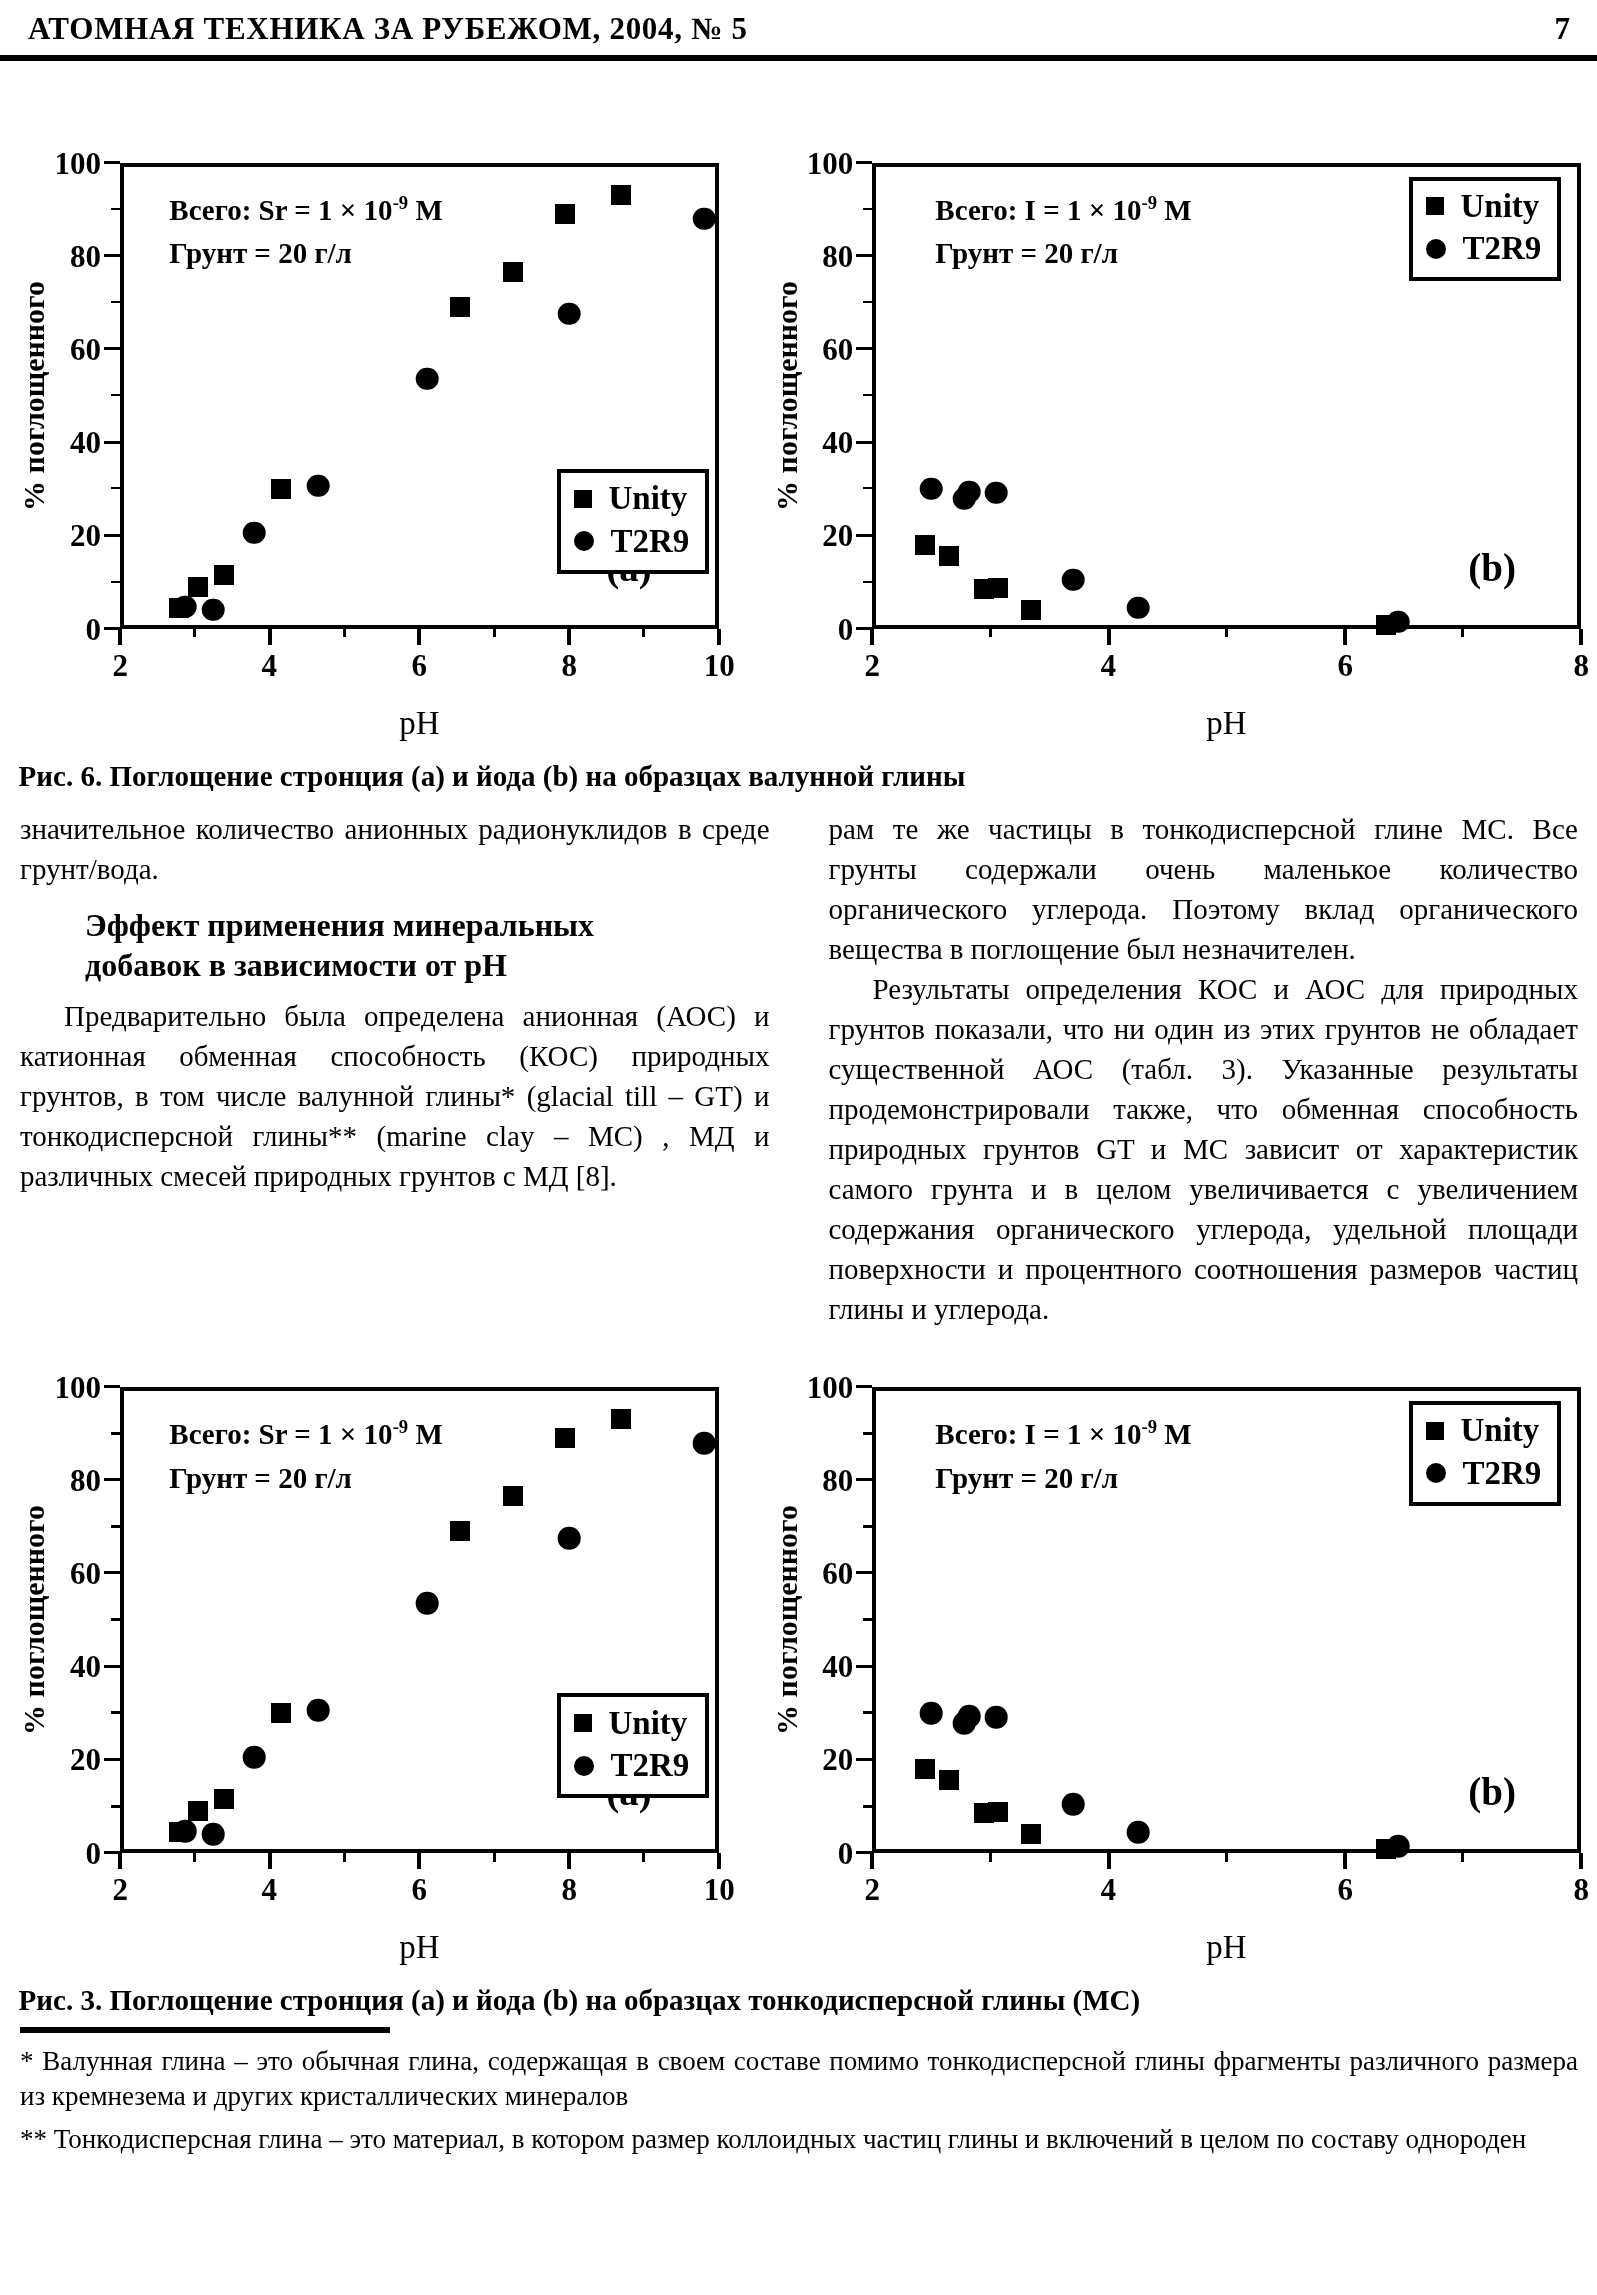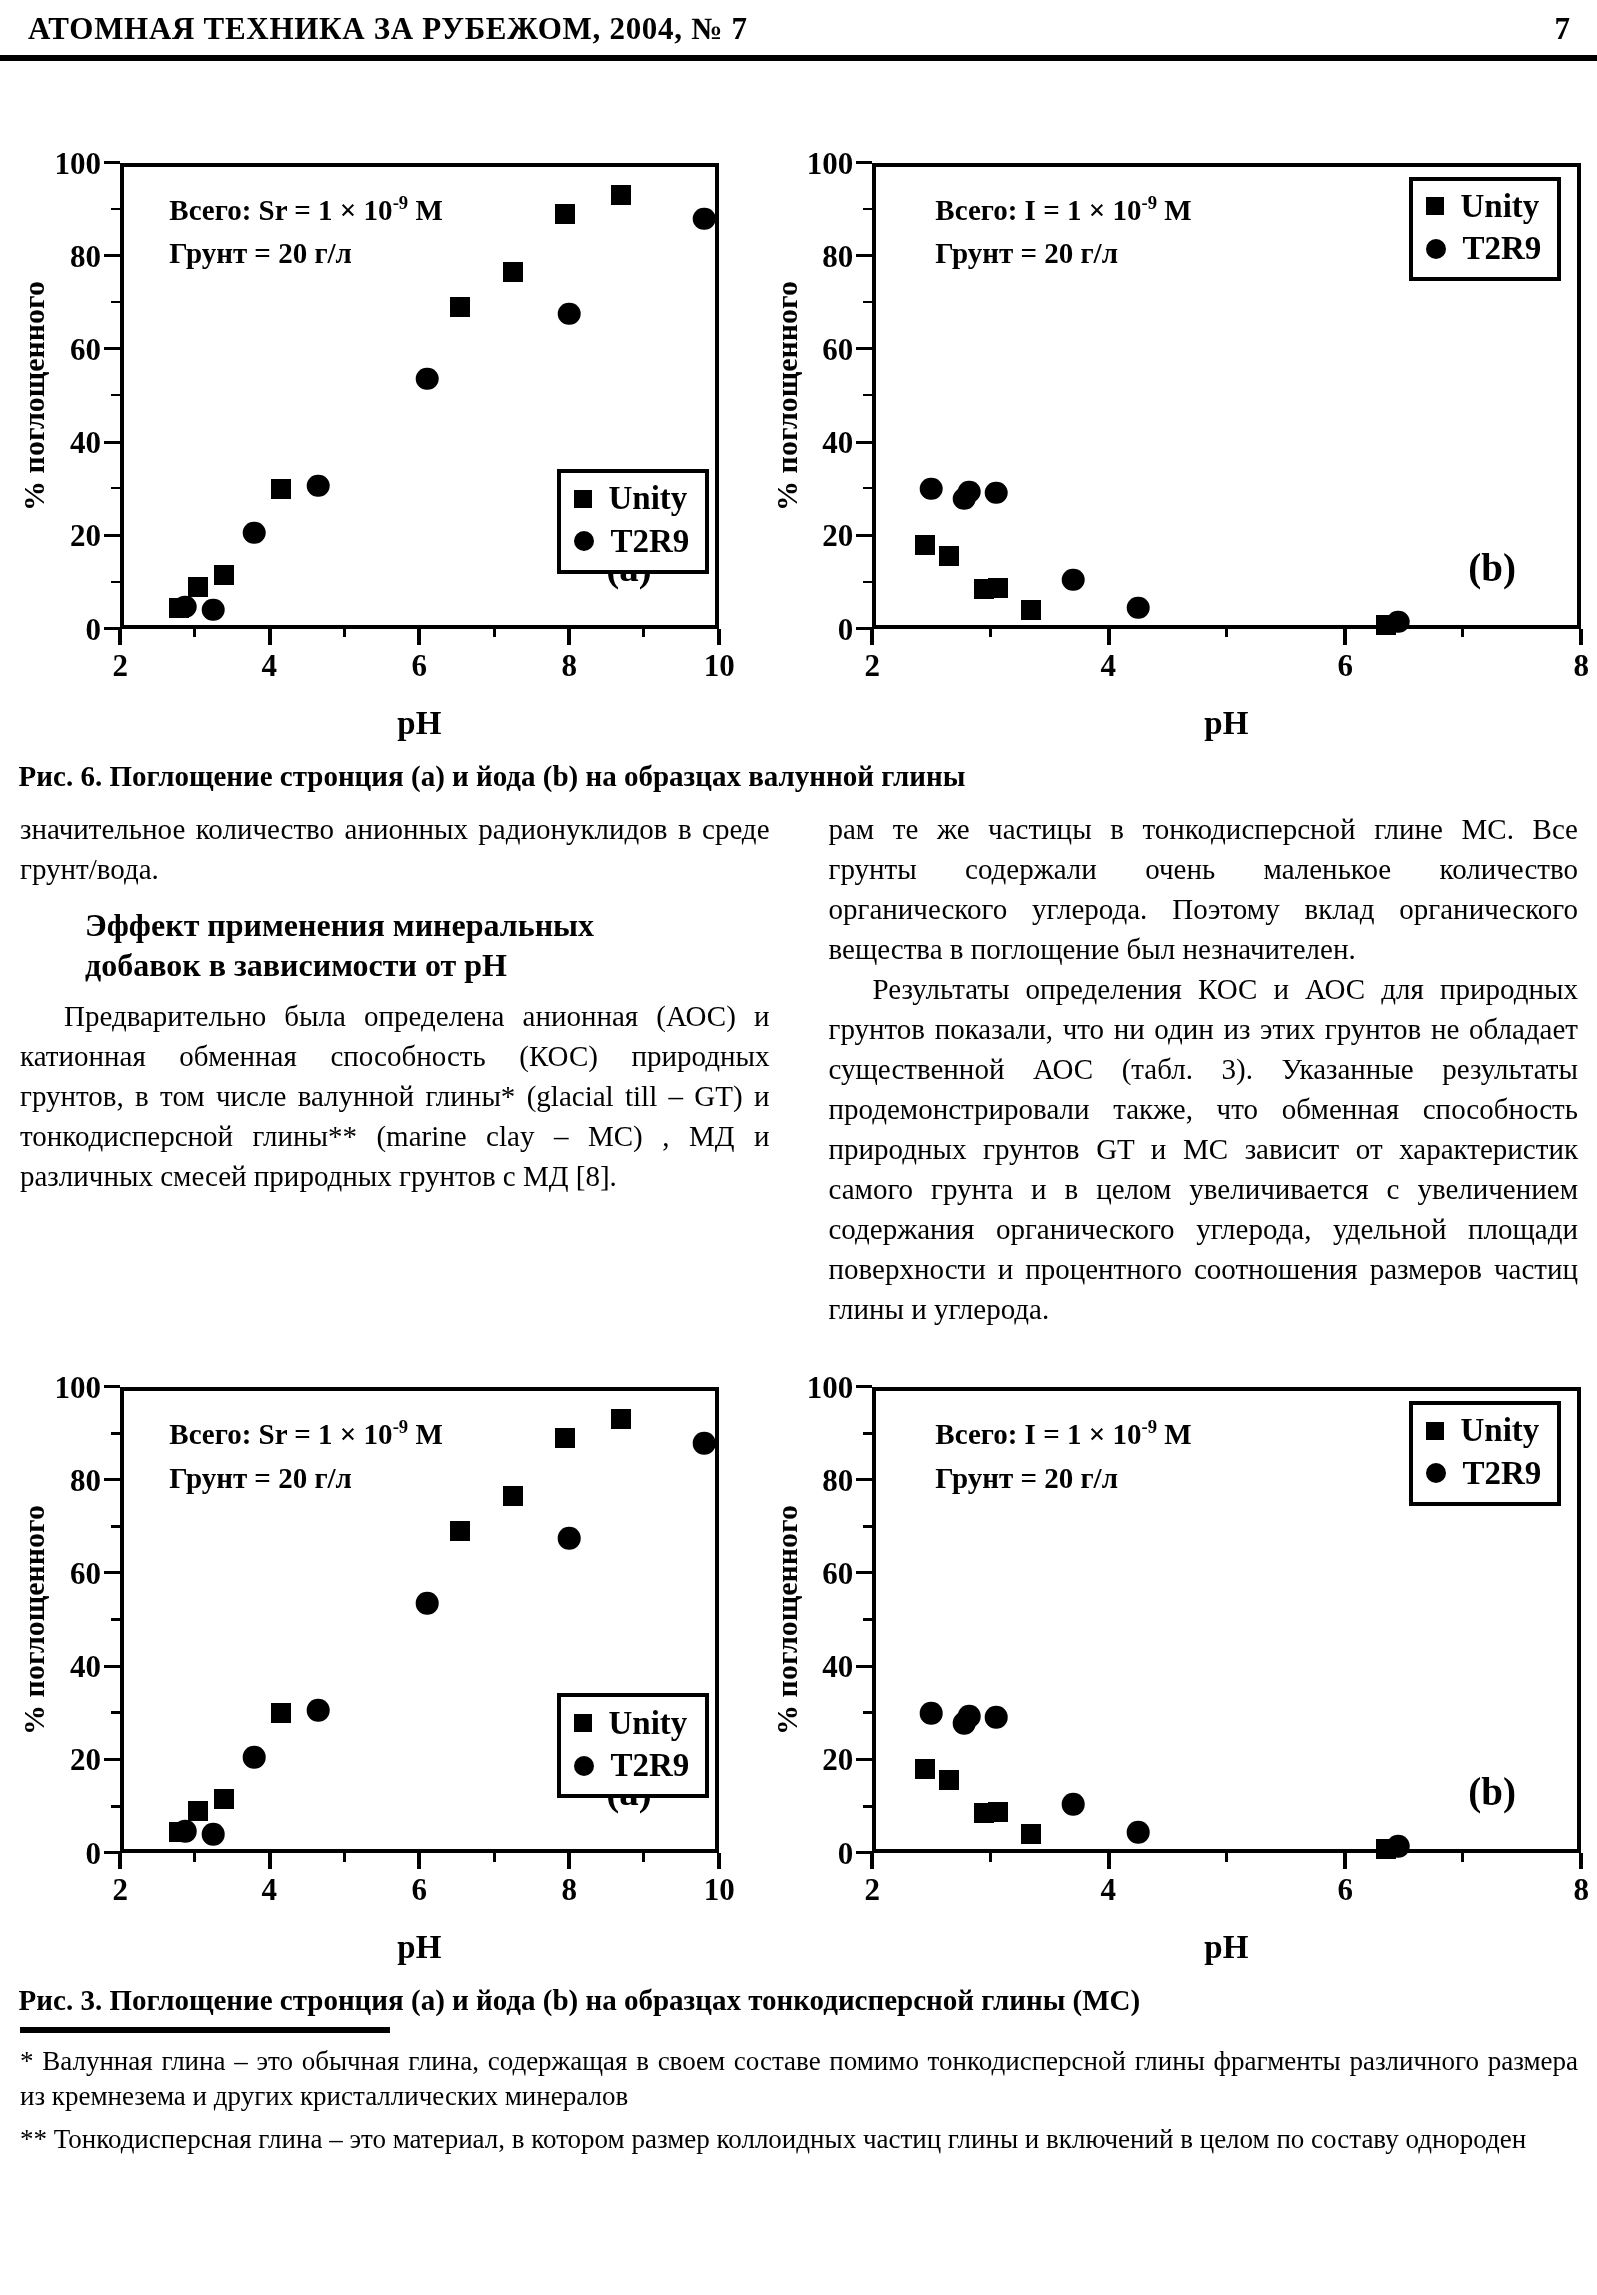--- a/index.html
+++ b/index.html
@@ -42,21 +42,21 @@
   }
   .marker { position: absolute; }
   .marker.square { width: 20px; height: 20px; background: #000; }
   .marker.circle { width: 22.6px; height: 22.6px; background: #000; border-radius: 50%; }
   .annotation {
     position: absolute; font-size: 29px; font-weight: bold;
     line-height: 44px; white-space: nowrap;
   }
   .annotation sup { font-size: 18.6px; }
   .corner { position: absolute; font-size: 39px; font-weight: bold; }
-  .xlabel { position: absolute; font-size: 33px; font-weight: bold; line-height: 1; }
+  .xlabel { position: absolute; font-size: 33px; font-weight: normal; line-height: 1; }
   .ylabel { position: absolute; font-size: 30px; font-weight: bold; white-space: nowrap; line-height: 1; }
   .legend {
     position: absolute; border: 4.7px solid #000; background: #fff;
     padding: 5.3px 16px 8px 13.3px; display: flex; flex-direction: column; gap: 1.3px;
   }
   .legend-row { display: flex; align-items: center; gap: 16px; font-size: 33px; font-weight: bold; line-height: 41px; }
   .lg-marker.square { width: 18px; height: 18px; background: #000; display: inline-block; }
   .lg-marker.circle { width: 20px; height: 20px; background: #000; border-radius: 50%; display: inline-block; }
 
   
@@ -77,21 +77,21 @@
 
   
   .footnotes { margin-top: 9.3px; padding: 0 20px; }
   .fn-rule { width: 370px; border-top: 6px solid #000; margin: 0 0 10.7px 0; }
   .fn { font-size: 27px; line-height: 35px; text-align: justify; margin: 0 0 8px 0; }
 </style>
 </head>
 <body>
 
 <div class="page-header">
-  <div class="journal-title">АТОМНАЯ ТЕХНИКА ЗА РУБЕЖОМ, 2004, № 7</div>
+  <div class="journal-title">АТОМНАЯ ТЕХНИКА ЗА РУБЕЖОМ, 2004, № 5</div>
   <div class="page-number">7</div>
 </div>
 
 <div class="fig-row first">
   <div class="chart">
       <div class="plot-box" style="left: 107px; top: 47px; width: 599px; height: 466px;"></div>
       <div class="tick" style="left: 105px; top: 513px; width: 3.3px; height: 16px;"></div>
       <div class="xtick-label" style="left: 107px; top: 534px;">2</div>
       <div class="tick" style="left: 255px; top: 513px; width: 3.3px; height: 16px;"></div>
       <div class="xtick-label" style="left: 256px; top: 534px;">4</div>

